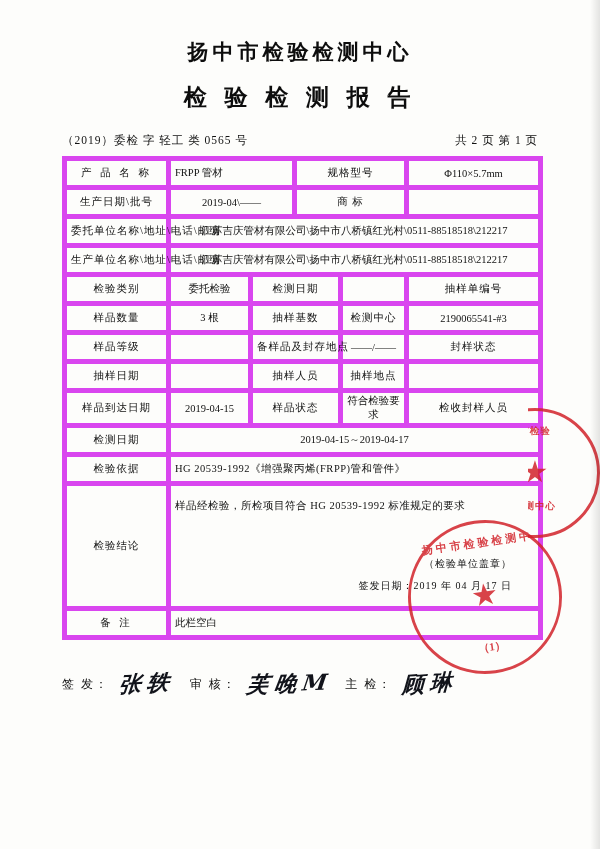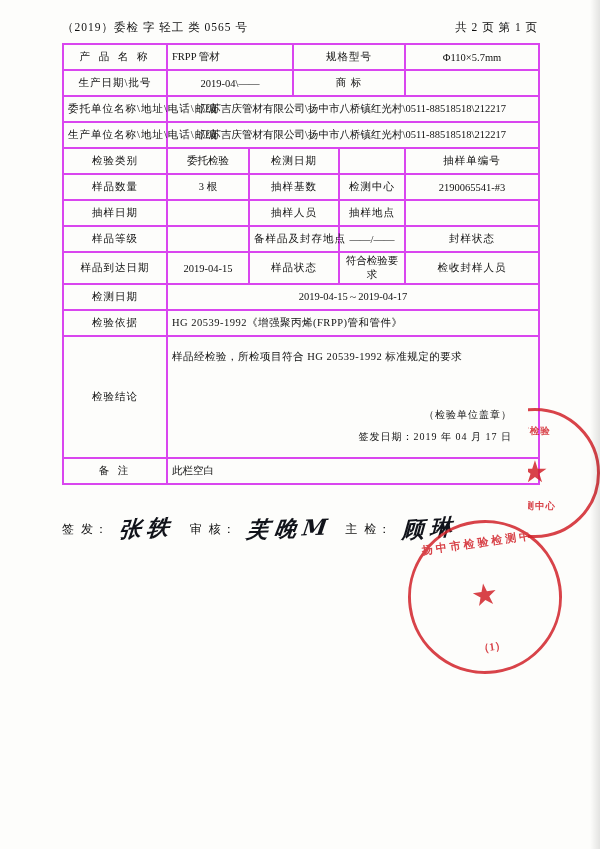--- a/index.html
+++ b/index.html
@@ -55,21 +55,21 @@
   .table-wrap {
     margin: 8px 62px 0 62px;
   }
   table.report {
     width: 476px;
     border-collapse: collapse;
     table-layout: fixed;
     font-size: 10.5px;
   }
   table.report td {
-    border: 2px solid #d946ef;
+    border: 5px solid #d946ef;
     height: 22px;
     padding: 1px 4px;
     vertical-align: middle;
   }
   .lbl {
     text-align: center;
     letter-spacing: 1px;
     white-space: nowrap;
   }
   .lbl-sp {
@@ -226,20 +226,24 @@
     bottom: 0;
     width: 10px;
     background: linear-gradient(to right, rgba(0,0,0,0.0), rgba(0,0,0,0.10));
   }
 </style>
 </head>
 <body>
 
 <div class="page">
 
+  <div class="doc-header">
+    <div class="org-title">扬中市检验检测中心</div>
+    <div class="doc-title">检 验 检 测 报 告</div>
+  </div>
 
   <div class="meta-row">
     <div>（2019）委检 字 轻工 类 0565 号</div>
     <div>共 2 页 第 1 页</div>
   </div>
 
   <div class="table-wrap">
     <table class="report">
       <colgroup>
         <col style="width:104px">
@@ -286,33 +290,33 @@
 
       <tr>
         <td class="lbl tall">样品数量</td>
         <td class="val tall" colspan="2">3 根</td>
         <td class="lbl tall" colspan="2">抽样基数</td>
         <td class="lbl tall">检测中心</td>
         <td class="val tall">2190065541-#3</td>
       </tr>
 
       <tr>
+        <td class="lbl tall">样品等级</td>
+        <td class="val tall" colspan="2"></td>
+        <td class="lbl tall" colspan="2">备样品及封存地点</td>
+        <td class="val tall">——/——</td>
+        <td class="lbl tall">封样状态</td>
+      </tr>
+
+      <tr>
         <td class="lbl tall">抽样日期</td>
         <td class="val tall" colspan="2"></td>
         <td class="lbl tall" colspan="2">抽样人员</td>
         <td class="lbl tall">抽样地点</td>
         <td class="val tall"></td>
-      </tr>
-
-      <tr>
-        <td class="lbl tall">样品等级</td>
-        <td class="val tall" colspan="2"></td>
-        <td class="lbl tall" colspan="2">备样品及封存地点</td>
-        <td class="val tall">——/——</td>
-        <td class="lbl tall">封样状态</td>
       </tr>
 
       <tr>
         <td class="lbl tall">样品到达日期</td>
         <td class="val tall" colspan="2">2019-04-15</td>
         <td class="lbl tall" colspan="2">样品状态</td>
         <td class="val tall">符合检验要求</td>
         <td class="lbl tall">检收封样人员</td>
       </tr>
 

